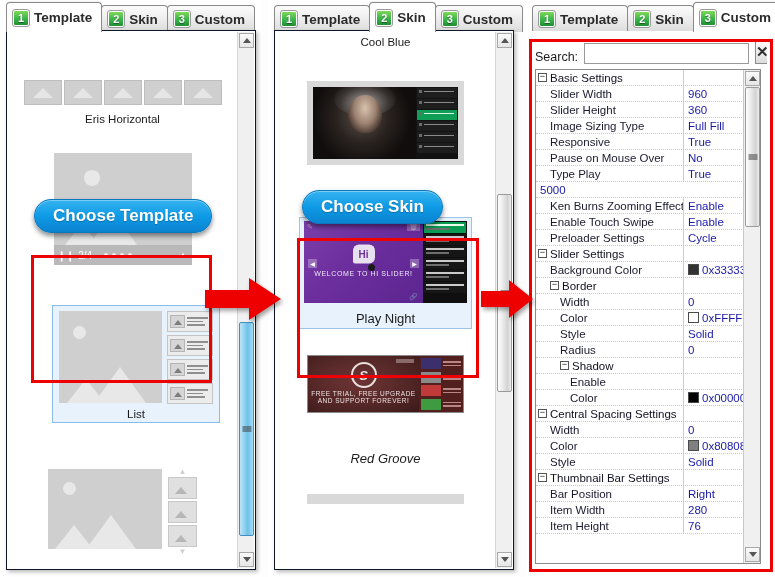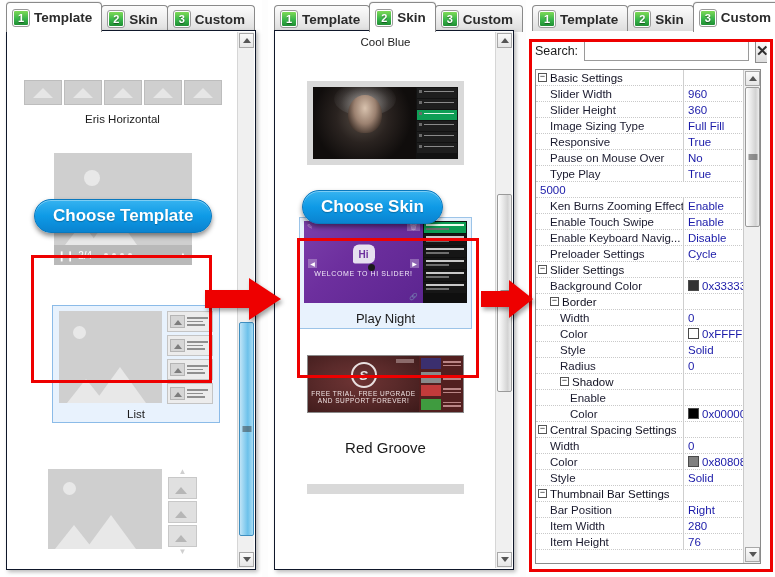--- a/index.html
+++ b/index.html
@@ -438,21 +438,21 @@
     background: #e8f2fd;
     border: 1px solid #9cc4e8;
     padding: 3px 4px 2px;
   }
 
   
   .search-row {
     position: absolute;
     left: 6px; top: 6px; right: 6px;
     height: 27px;
-    display: flex; align-items: center; gap: 6px;
+    display: flex; align-items: flex-end; gap: 6px;
   }
   .search-row .lab { font-size: 12.5px; color: #1b1b1b; }
   .search-row input {
     flex: 1;
     height: 21px;
     border: 1px solid #9a9a9a;
     background: #ffffff;
     font-size: 12px;
     padding: 0 4px;
     font-family: "Liberation Sans", sans-serif;
@@ -812,21 +812,21 @@
                 <span class="it">
                     <span class="sw2" style="background:#3f9b3f;"></span>
                     <span class="ln">
                       <span></span>
                       <span></span>
                     </span>
                   </span>
               </div>
             </div>
           </div>
-          <div class="skin-caption" style="margin-top:23px;font-size:15px;">Red Groove</div>
+          <div class="skin-caption" style="margin-top:35px;font-size:13px;font-style:italic;">Red Groove</div>
         </div>
 
         <div style="margin-top:24px;text-align:center;">
           <span style="display:inline-block;width:157px;height:10px;background:#d9d9d9;"></span>
         </div>
       </div>
 
       <div class="vscroll">
         <div class="arrow up">
             <i></i>
@@ -949,28 +949,20 @@
             <div class="grow">
               <div class="gname ind1">
                 <span>Enable Touch Swipe</span>
               </div>
               <div class="gval">
                 <span>Enable</span>
               </div>
             </div>
             <div class="grow">
               <div class="gname ind1">
-                <span>Enable Keyboard Navig...</span>
-              </div>
-              <div class="gval">
-                <span>Disable</span>
-              </div>
-            </div>
-            <div class="grow">
-              <div class="gname ind1">
                 <span>Preloader Settings</span>
               </div>
               <div class="gval">
                 <span>Cycle</span>
               </div>
             </div>
             <div class="grow gcat">
               <div class="gname ind0">
                 <span class="expander">−</span>
                 <span>Slider Settings</span>

